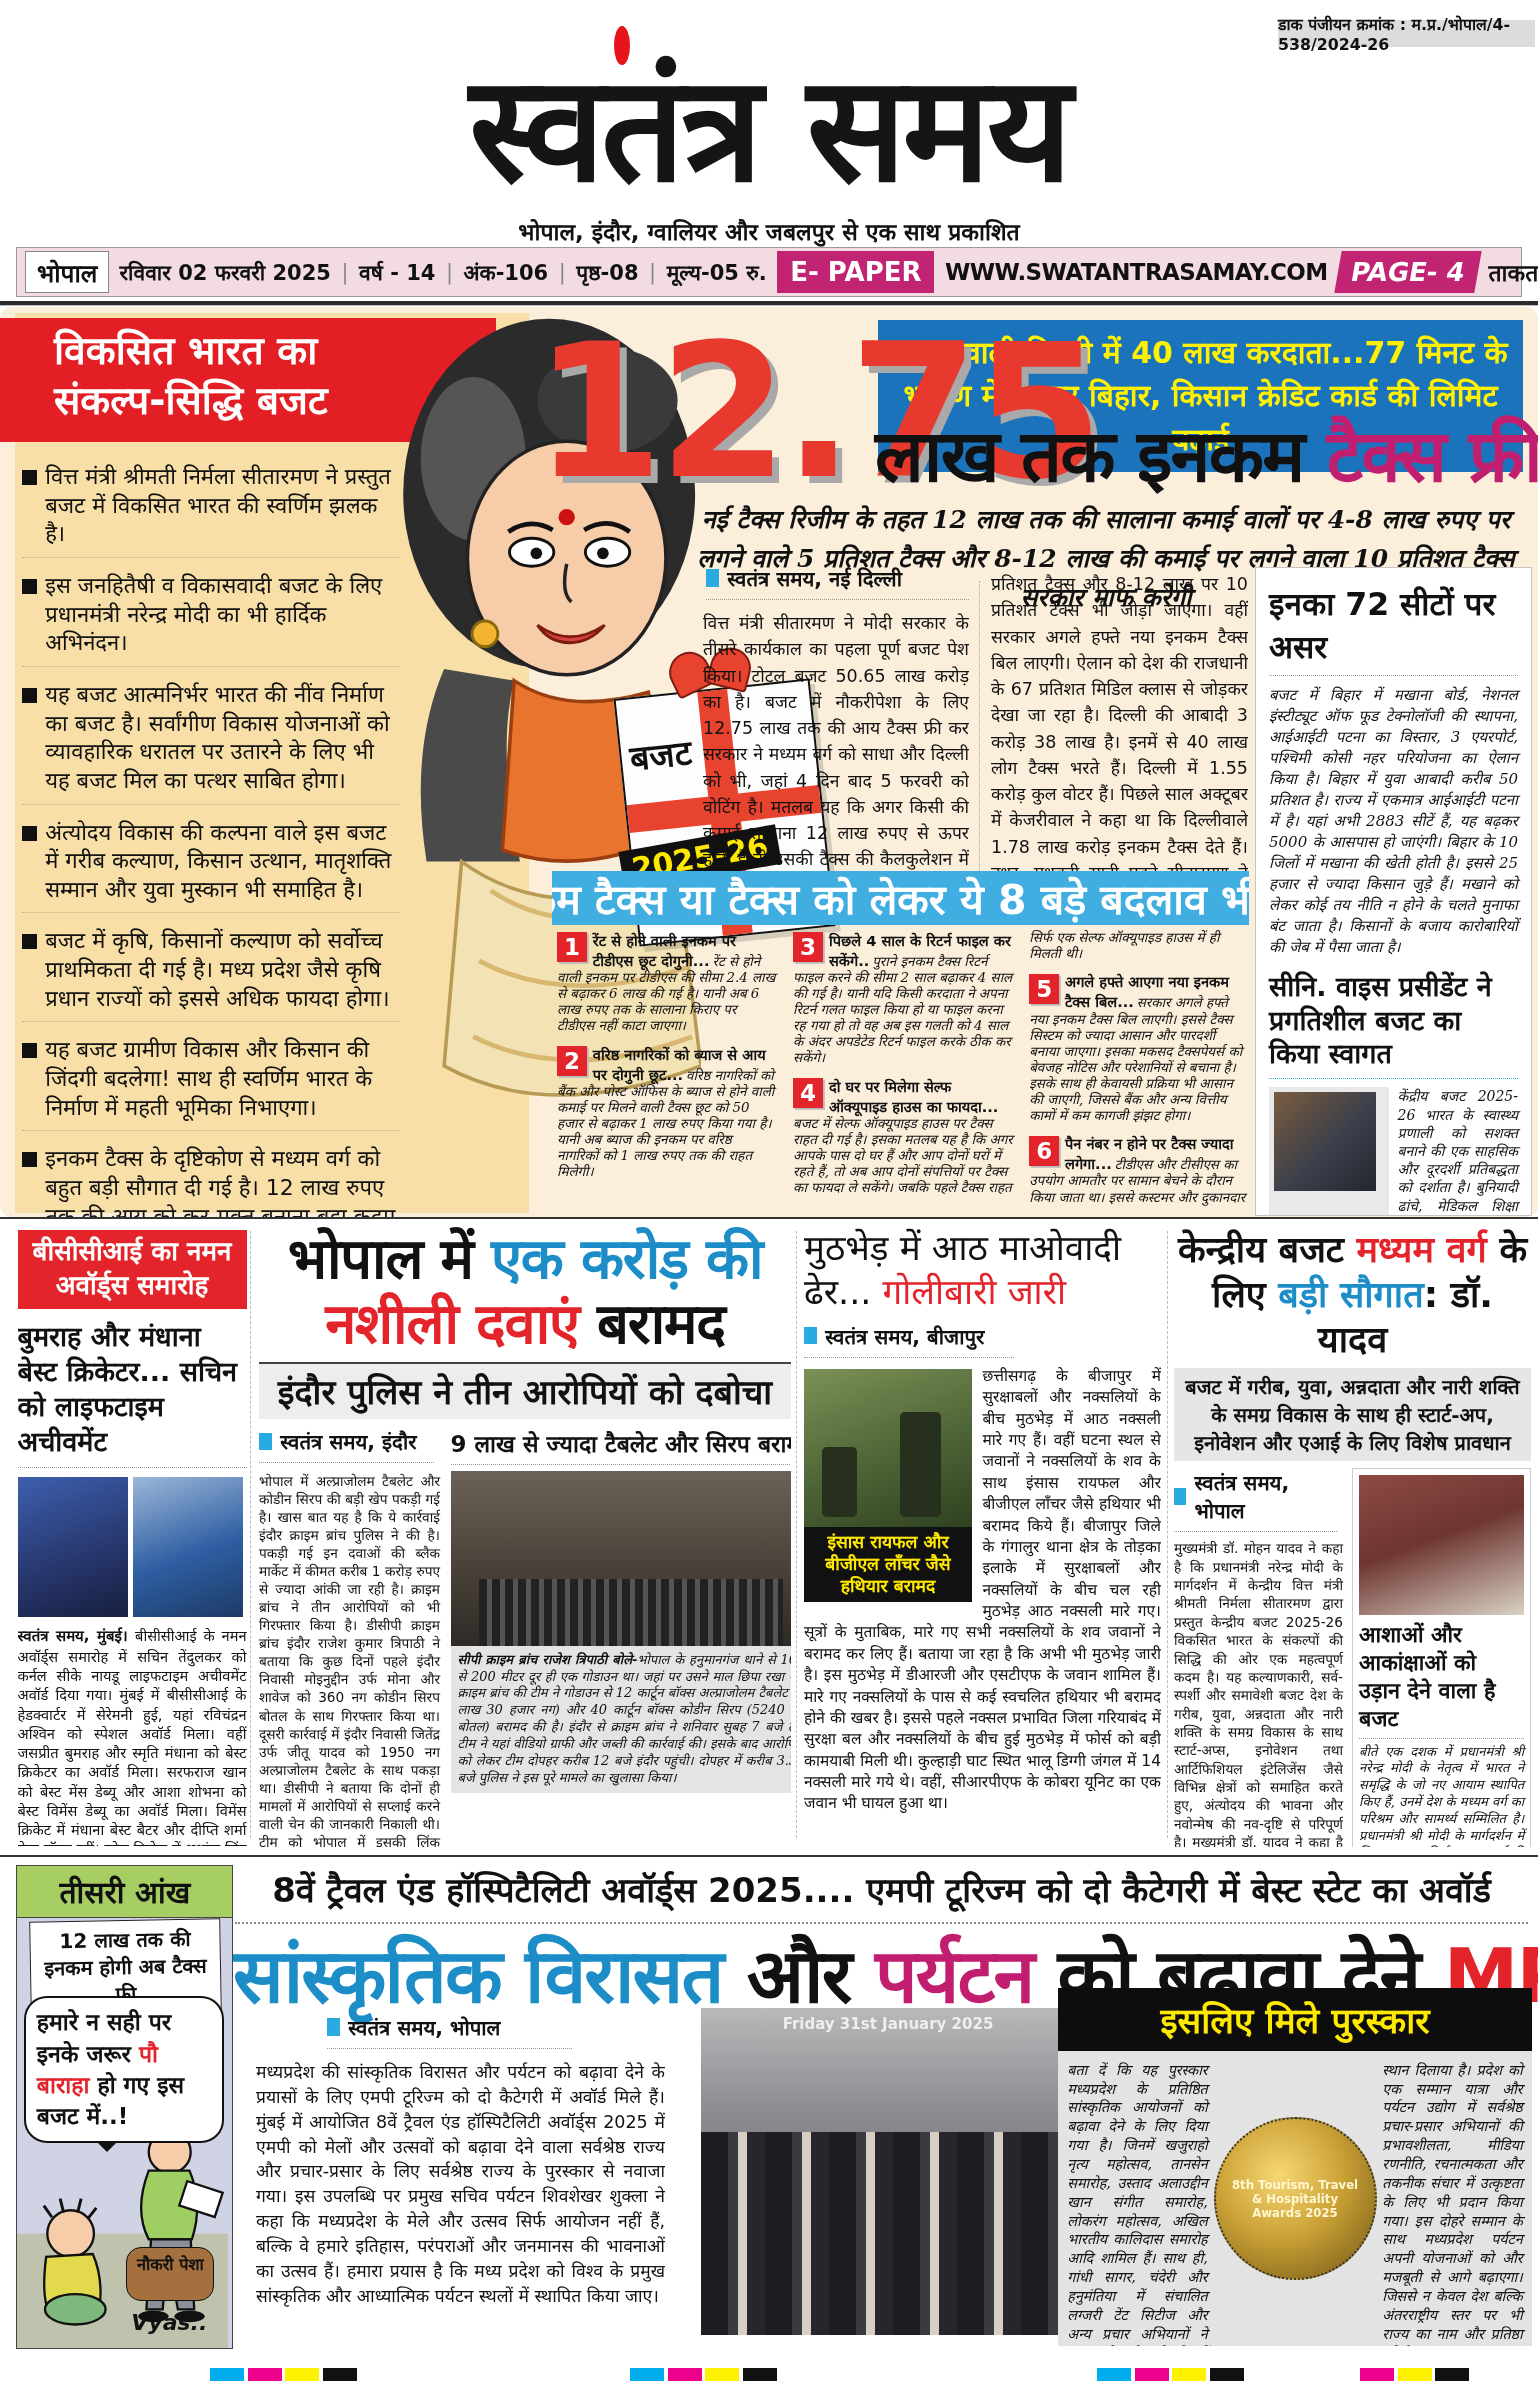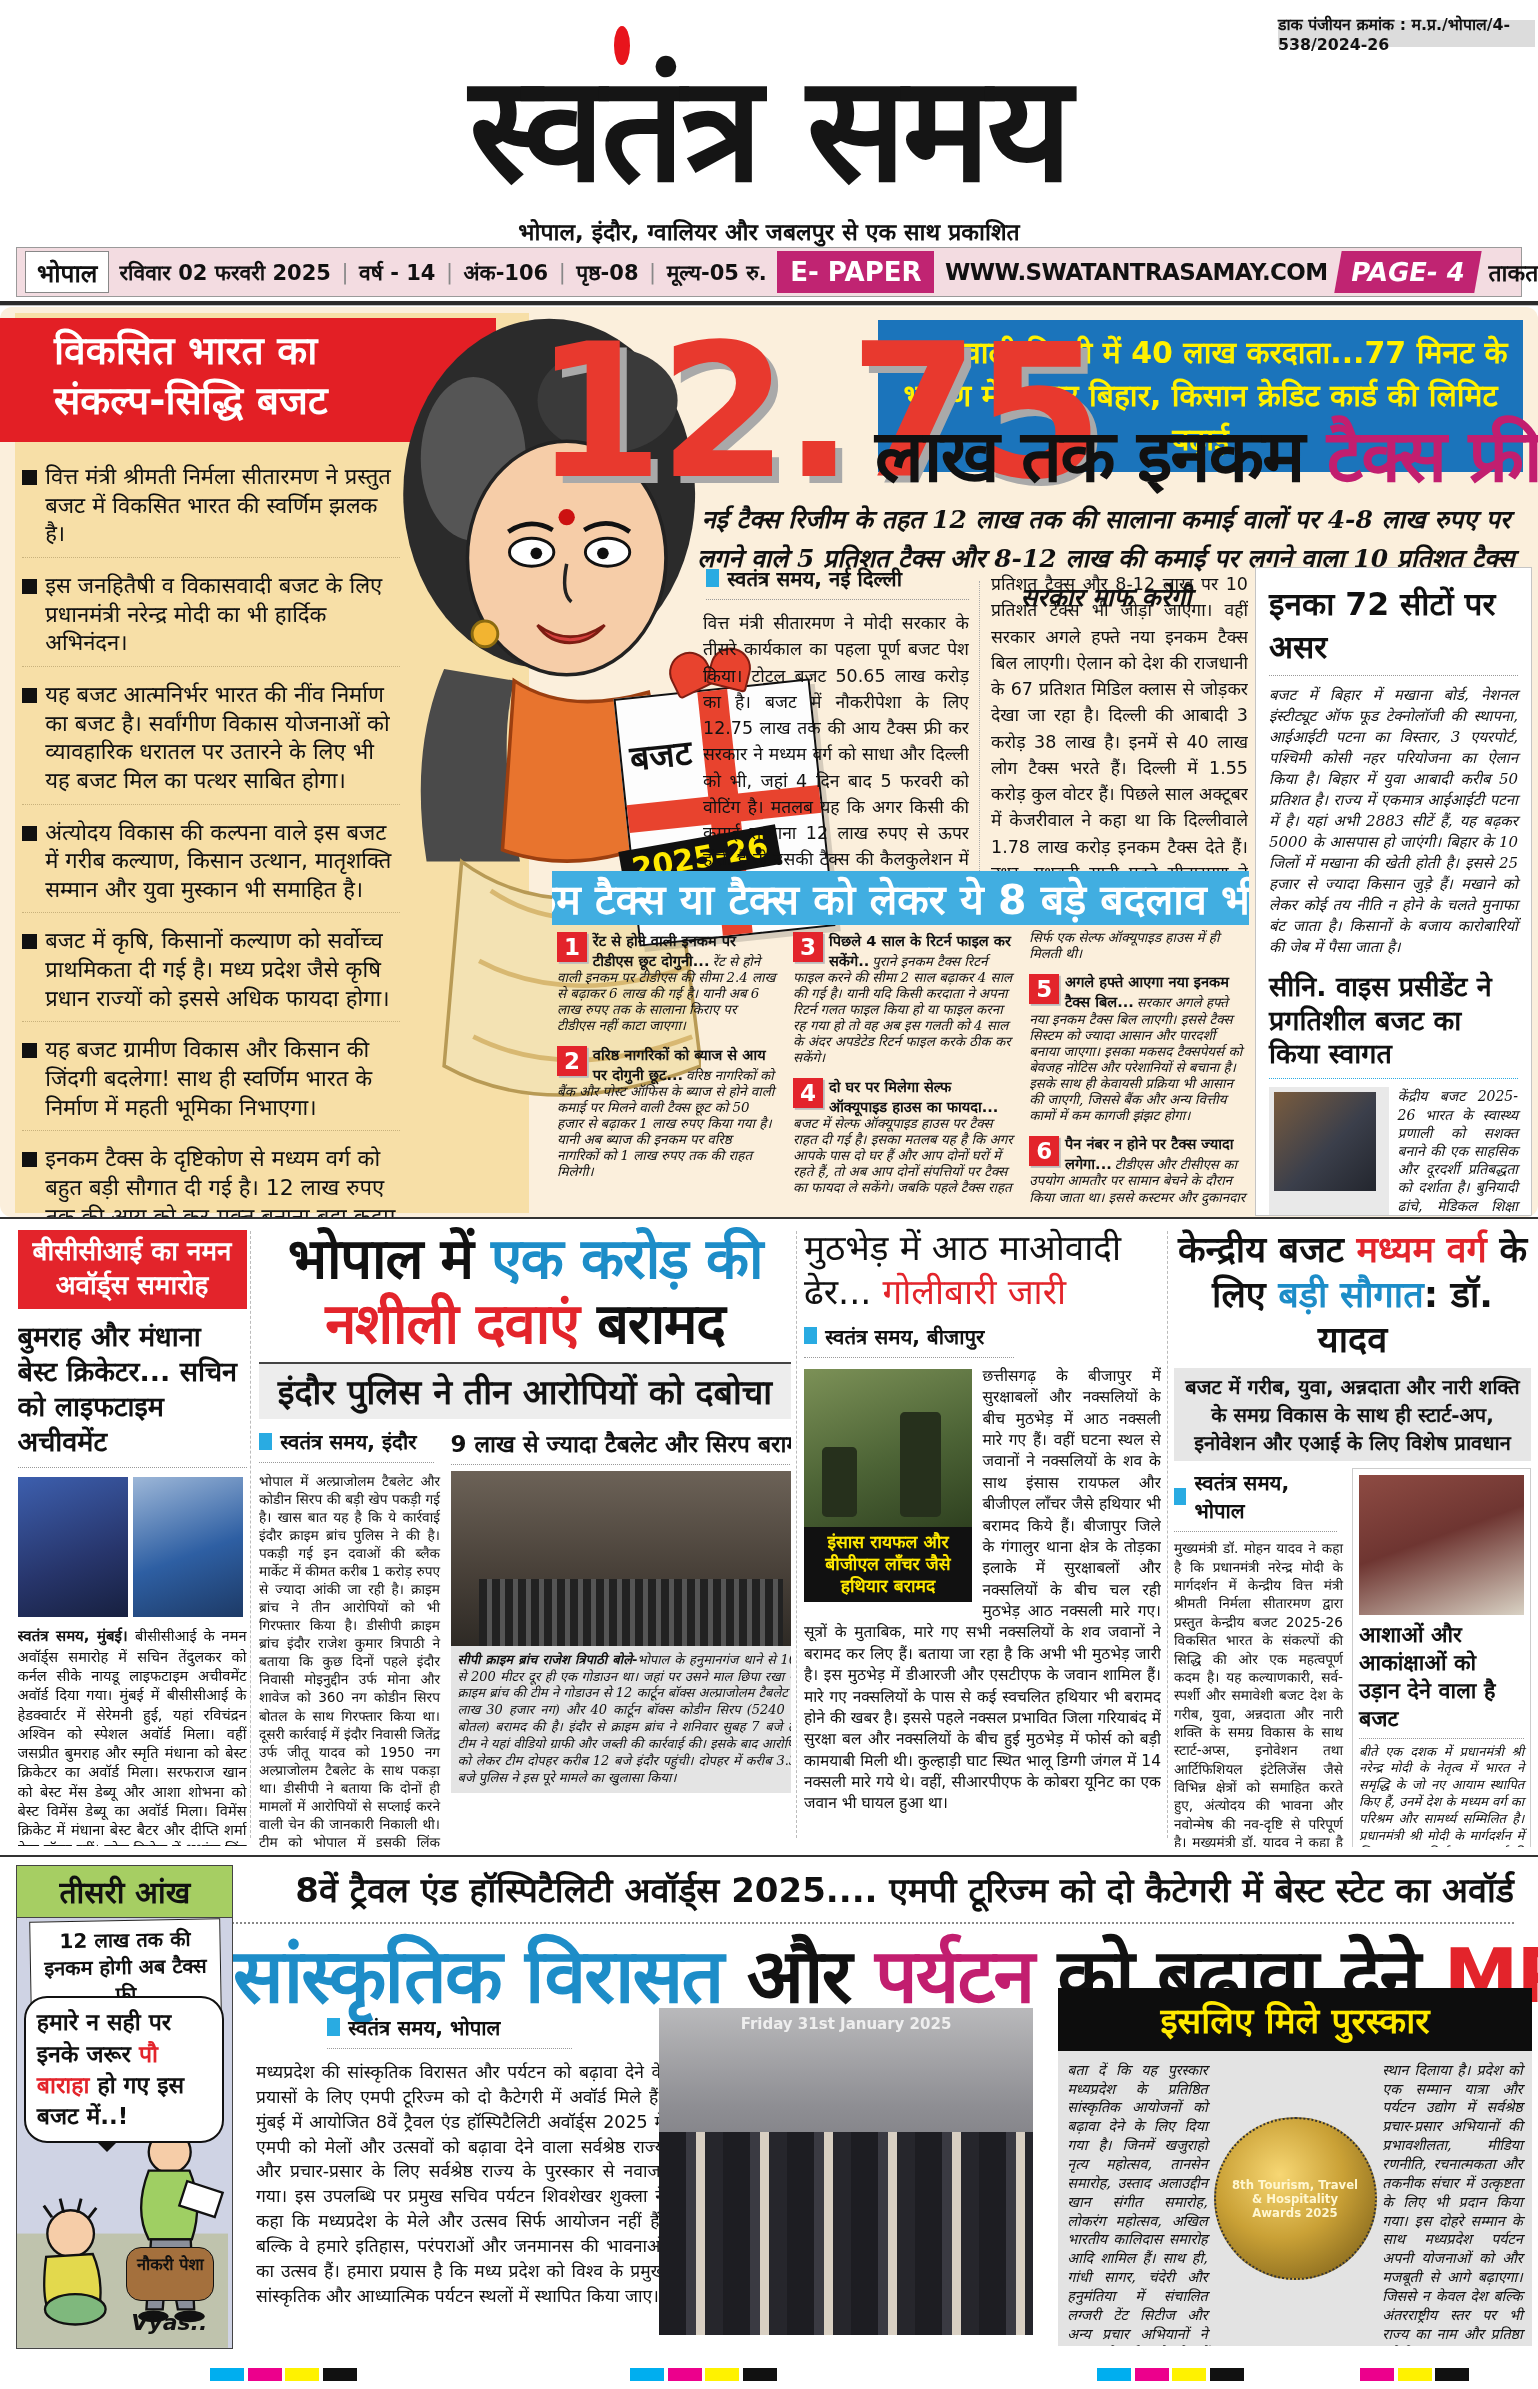--- a/index.html
+++ b/index.html
@@ -128,38 +128,38 @@
   .y-leftcol{flex:0 0 169px;}
   .y-byline{width:163px;margin-bottom:7px;}
   .y-body{font-size:13.7px;line-height:1.34;text-align:justify;}
   .y-rightcol{flex:1 1 auto;border:1.2px solid #ccc;padding:5.8px;box-sizing:border-box;}
   .y-photo{width:100%;height:140px;background:linear-gradient(160deg,#8e4b43 0%,#6e3531 45%,#d9d2c4 100%);}
   .y-boxhead{font-size:21.6px;font-weight:900;line-height:1.3;margin-top:5.8px;border-bottom:1.8px dotted #999;padding-bottom:4.7px;}
   .y-boxbody{font-size:13px;line-height:1.3;font-style:italic;font-family:"DejaVu Serif","Liberation Serif",serif;
         text-align:justify;margin-top:4.7px;}
   
   #botsec{position:absolute;left:0;top:1855px;width:1538px;height:509px;background:#fff;border-top:2.9px solid #333;overflow:hidden;}
-  .strip-head{position:absolute;left:221px;top:9.3px;width:1293px;font-size:34px;font-weight:bold;text-align:right;
+  .strip-head{position:absolute;left:235px;top:9.3px;width:1293px;font-size:34px;font-weight:bold;text-align:center;
         border-bottom:2.3px dotted #888;padding-bottom:9.3px;}
   .big-head{position:absolute;left:233px;top:65px;width:1293px;font-size:75px;font-weight:900;text-align:center;
         letter-spacing:-1.8px;white-space:nowrap;}
   .cartoonbox{position:absolute;left:16.3px;top:8.2px;width:215px;height:482px;border:1.8px solid #444;background:#cfd3e4;overflow:hidden;}
   .c-header{background:#a6ce63;border-bottom:1.8px solid #444;font-size:30px;font-weight:900;text-align:center;padding:4.7px 0;}
   .c-note{position:absolute;left:13px;top:54px;width:182px;background:#fff;border:1.8px solid #222;
         font-size:20px;font-weight:bold;text-align:center;line-height:1.35;padding:5.8px 3.5px;transform:rotate(-1deg);}
   .c-bubble{position:absolute;left:7px;top:130px;width:175px;background:#fff;border:2.3px solid #111;border-radius:23px;
         font-size:23px;font-weight:bold;line-height:1.35;padding:9.3px 10.5px;}
   .c-bubble::after{content:"";position:absolute;left:70px;bottom:-22px;border:11.7px solid transparent;border-top-color:#111;}
   .c-bag{position:absolute;left:109px;top:381px;width:88px;height:54px;background:#a4703d;border:1.8px solid #111;
         border-radius:15px;color:#111;font-size:16.3px;font-weight:900;text-align:center;line-height:1.2;padding-top:7px;box-sizing:border-box;}
   .c-sig{position:absolute;left:114px;top:444px;font-size:22px;font-style:italic;font-weight:bold;}
   .aw-byline{position:absolute;left:327px;top:156px;width:245px;}
   .aw-body{position:absolute;left:256px;top:203px;width:409px;height:274px;overflow:hidden;
         font-size:17.5px;line-height:1.42;text-align:justify;}
-  .aw-photo{position:absolute;left:659px;top:151px;width:374px;height:327px;
+  .aw-photo{position:absolute;left:701px;top:151px;width:374px;height:327px;
         background:linear-gradient(180deg,#b9b9bb 0%,#8e8e93 30%,#4c4c52 100%);overflow:hidden;}
   .aw-banner{position:absolute;left:0;top:7px;width:100%;text-align:center;color:#eee;font-size:15px;font-weight:bold;}
   .aw-people{position:absolute;left:0;bottom:0;width:100%;height:62%;
         background:repeating-linear-gradient(90deg,#1d1d22 0 27px,#3a3a42 27px 37px,#d8cfc2 37px 46px,#26262c 46px 64px);}
   .reasonbox{position:absolute;left:1058px;top:131px;width:474px;height:350px;}
   .r-head{background:#0d0d0d;color:#ffe900;font-size:35px;font-weight:900;text-align:center;padding:8.2px 0;}
   .r-body{background:#e3e3e3;display:flex;gap:5.8px;padding:9.3px;box-sizing:border-box;height:295px;overflow:hidden;}
   .r-col{flex:1 1 0;font-size:14.3px;line-height:1.32;font-style:italic;
         font-family:"DejaVu Serif","Liberation Serif",serif;text-align:justify;}
   .r-circle{flex:0 0 163px;align-self:center;width:163px;height:163px;border-radius:50%;border:2.9px dotted #333;

